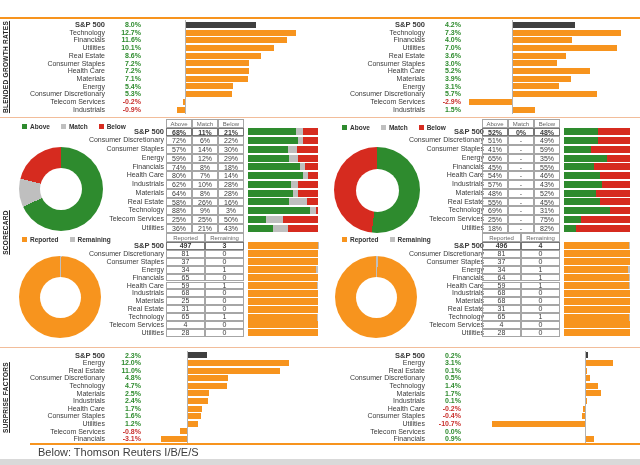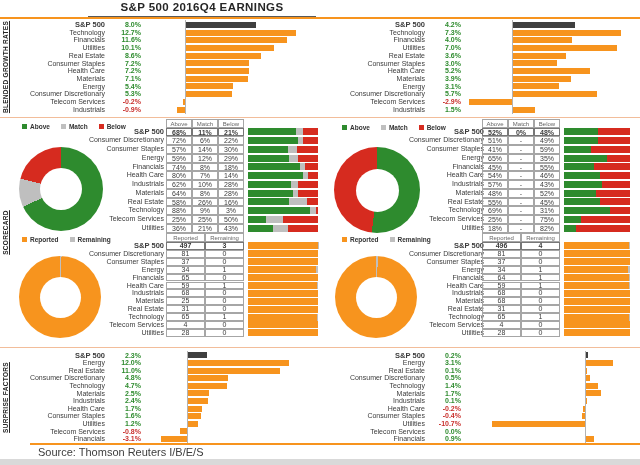--- a/index.html
+++ b/index.html
@@ -36,21 +36,20 @@
   .dn-rep-l{left:19px;top:256px;width:82px;height:82px}
   .dn-rep-r{left:335px;top:256px;width:82px;height:82px}
   .source{position:absolute;left:38px;top:446px;font-size:11px;color:#3d3d3d;}
   .bottom-strip{position:absolute;left:0;top:459px;width:640px;height:6px;background:#D9D9D9;}
   #gen div{box-sizing:border-box;}
 </style>
 </head>
 <body>
 
 <div class="page">
-  <div class="hdr hdr-l">S&amp;P 500 2016Q4 EARNINGS</div>
   <div class="hline top-line"></div>
 
   <div class="vlabel vl-growth">BLENDED GROWTH RATES</div>
   <div class="vlabel vl-score">SCORECARD</div>
   <div class="vlabel vl-surprise">SURPRISE FACTORS</div>
 
   <div class="divider d1"></div>
   <div class="divider d2"></div>
 
   <div class="legend lg-score-l" id="lg-score-l">
@@ -626,15 +625,15 @@
       <div style="position: absolute; left: 429px; top: 419.9px; width: 32px; height: 7.6px; line-height: 7.6px; text-align: right; font-size: 7px; font-weight: bold; color: rgb(201, 48, 44);">-10.7%</div>
       <div style="position: absolute; left: 491.91px; top: 420.7px; width: 93.09px; height: 6px; background: rgb(247, 148, 30);"></div>
       <div style="position: absolute; left: 324px; top: 427.5px; width: 101px; height: 7.6px; line-height: 7.6px; text-align: right; font-size: 7px; color: rgb(59, 59, 59); white-space: nowrap;">Telecom Services</div>
       <div style="position: absolute; left: 429px; top: 427.5px; width: 32px; height: 7.6px; line-height: 7.6px; text-align: right; font-size: 7px; font-weight: bold; color: rgb(46, 139, 46);">0.0%</div>
       <div style="position: absolute; left: 324px; top: 435.1px; width: 101px; height: 7.6px; line-height: 7.6px; text-align: right; font-size: 7px; color: rgb(59, 59, 59); white-space: nowrap;">Financials</div>
       <div style="position: absolute; left: 429px; top: 435.1px; width: 32px; height: 7.6px; line-height: 7.6px; text-align: right; font-size: 7px; font-weight: bold; color: rgb(46, 139, 46);">0.9%</div>
       <div style="position: absolute; left: 586px; top: 435.9px; width: 7.83px; height: 6px; background: rgb(247, 148, 30);"></div>
     </div>
 
   <div class="hline bottom-line"></div>
-  <div class="source">Source: Thomson Reuters I/B/E/S</div>
+  <div class="source">Below: Thomson Reuters I/B/E/S</div>
   <div class="bottom-strip"></div>
 </div>
 
 </body></html>

